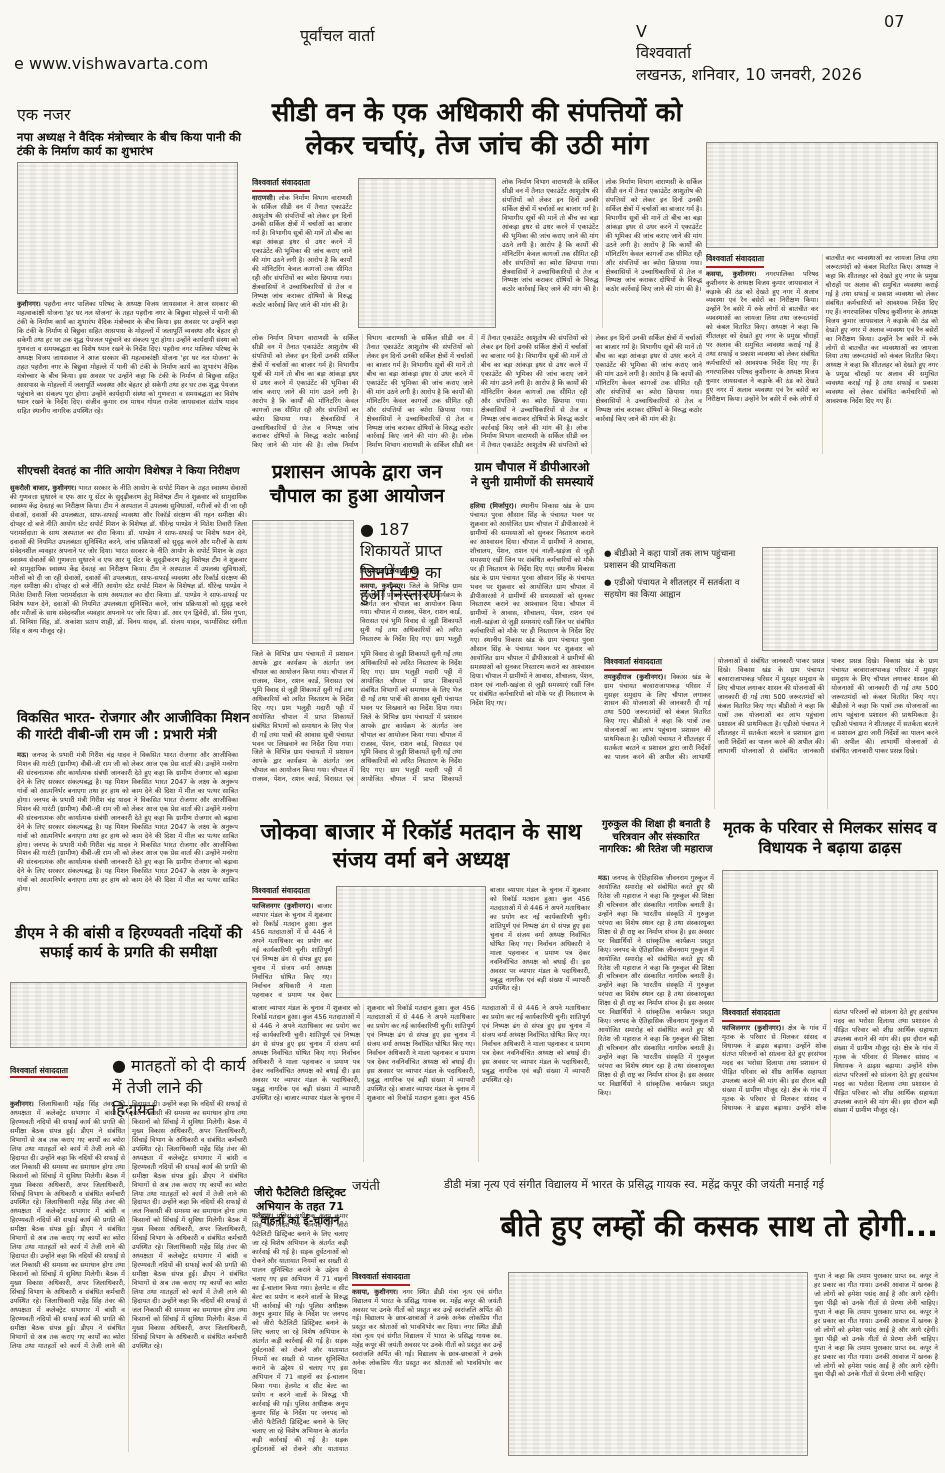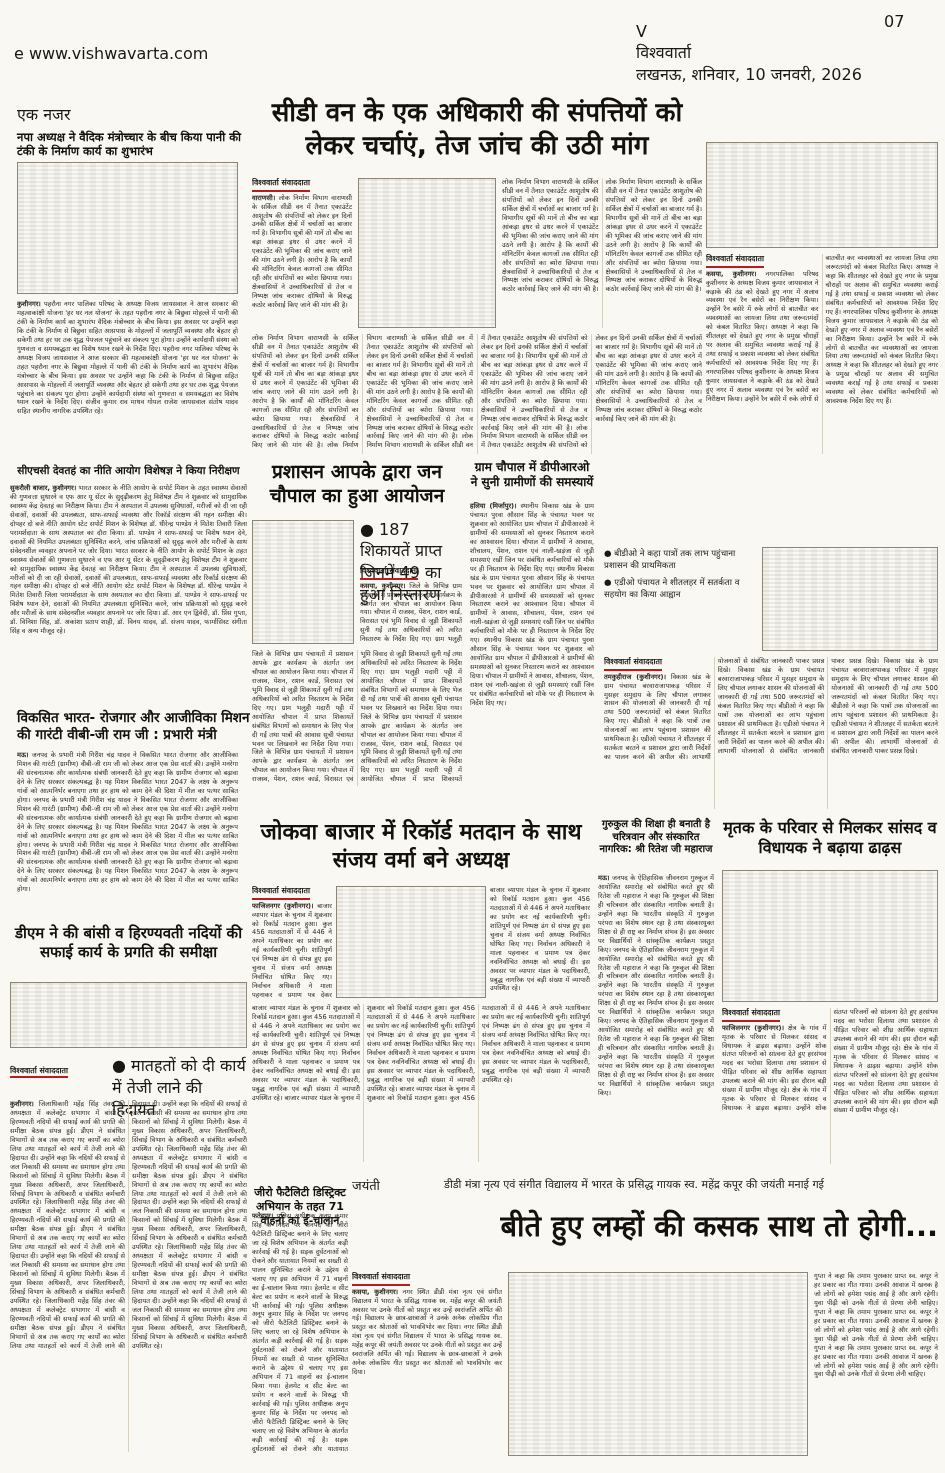--- a/index.html
+++ b/index.html
@@ -60,24 +60,25 @@
   .mini{font-size:6.4px;}
 </style>
 </head>
 <body>
 
 <div class="page">
 
   <div class="abs regmark" style="left:2px;top:6px;width:8px;height:36px;"></div>
   <div class="abs regmark" style="left:935px;top:6px;width:8px;height:36px;"></div>
 
-  <div class="abs site" style="left:14px;top:44px;">
+  <div class="abs site" style="left:14px;top:54px;">
     <span class="site-icon">e</span>
     <span class="site-url">www.vishwavarta.com</span>
   </div>
+  <div class="abs masthead" style="left:300px;top:24px;width:360px;">पूर्वांचल वार्ता</div>
   <div class="abs brand" style="left:636px;top:22px;width:230px;">
     <span class="brand-logo">V</span>
     <span>
       <div class="brand-name">विश्ववार्ता</div>
       <div class="brand-edition">लखनऊ, शनिवार, 10 जनवरी, 2026</div>
     </span>
   </div>
   <div class="abs pagebox" style="left:884px;top:12px;width:58px;height:70px;">
     <div class="pagenum">07</div>
   </div>

